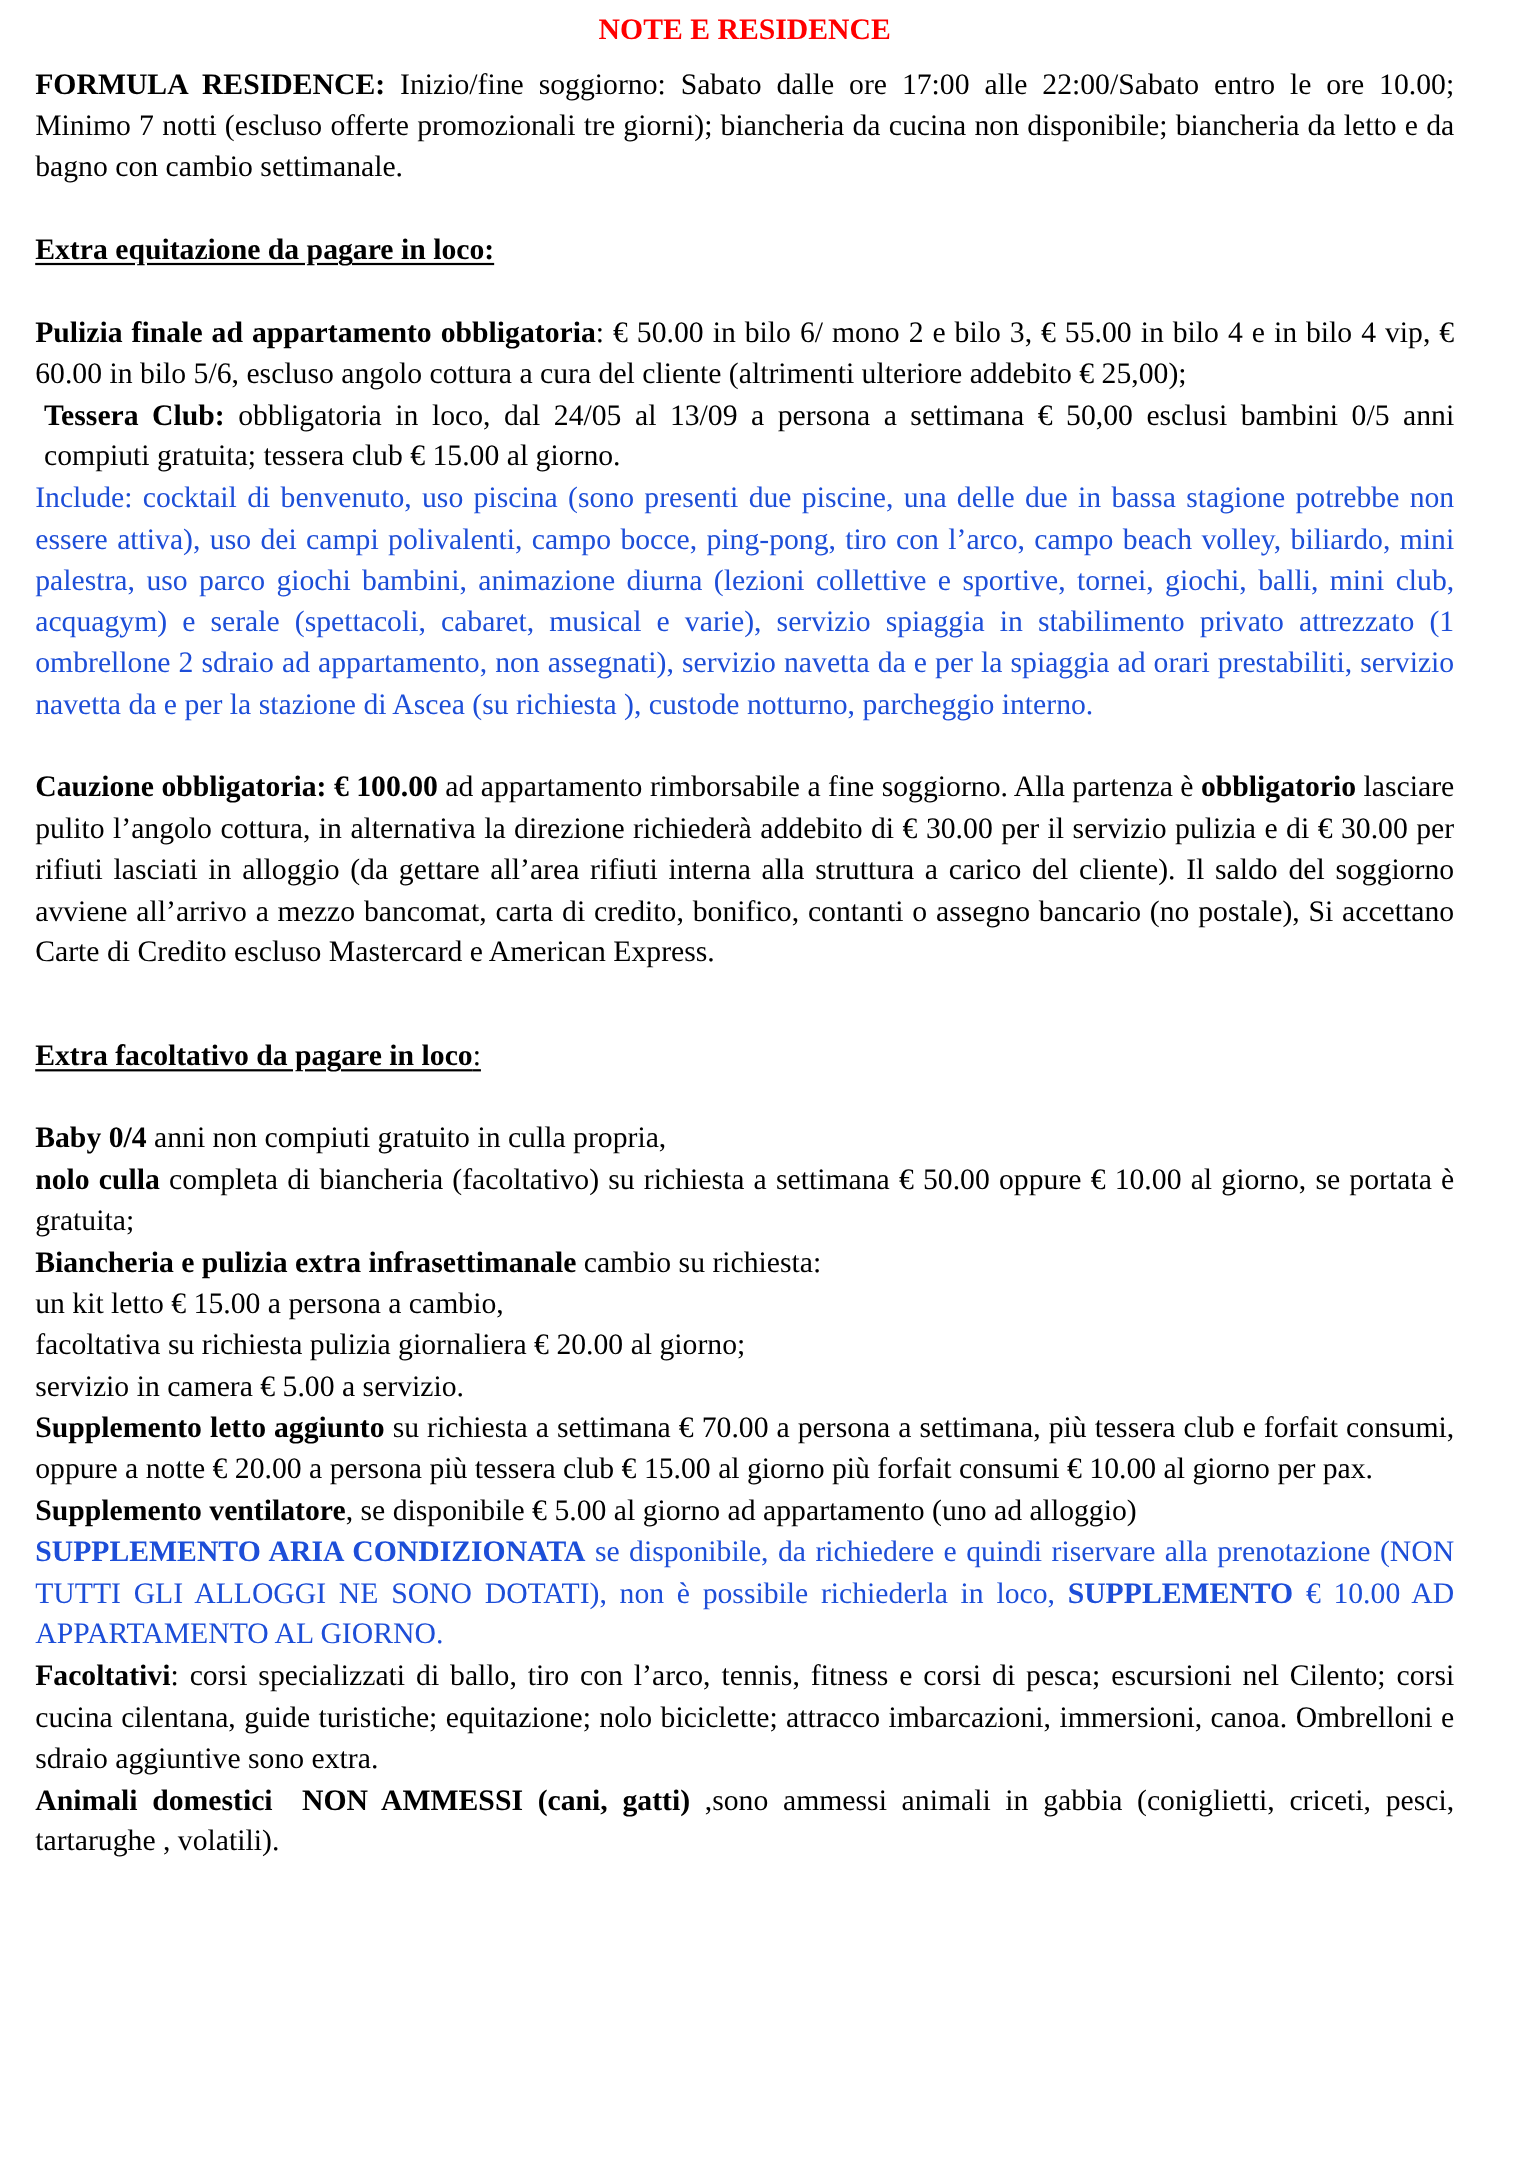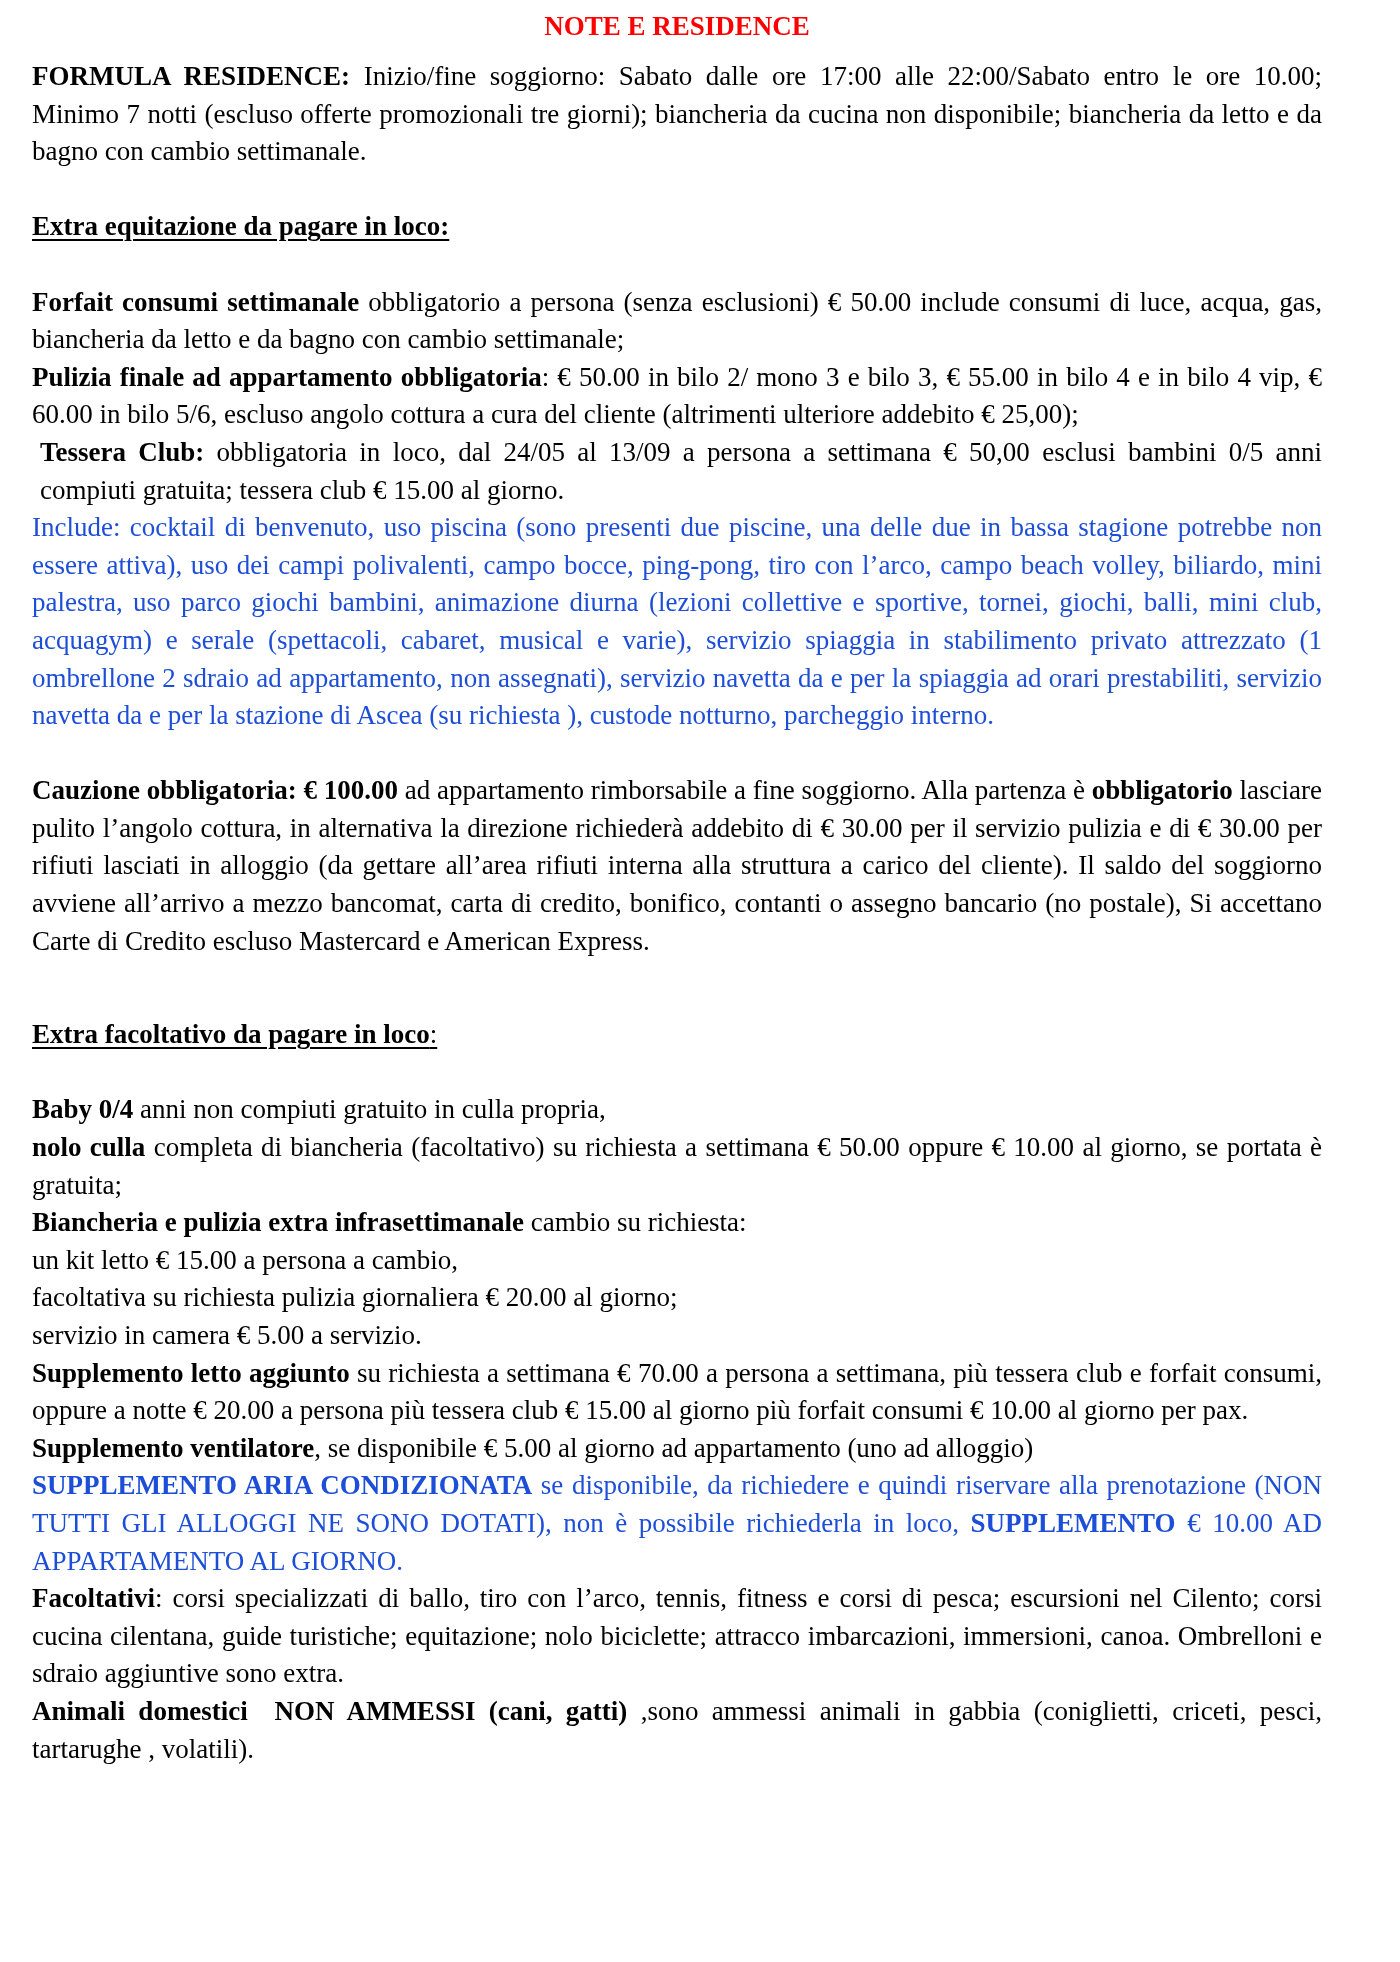--- a/index.html
+++ b/index.html
@@ -61,26 +61,23 @@
   </p>
 
   <div class="gap1"></div>
 
   <p class="heading">
     <span class="u">Extra equitazione da pagare in loco:</span>
   </p>
 
   <div class="gap1"></div>
 
-  <p>
-    <span class="b">Forfait consumi settimanale</span><span> obbligatorio a persona (senza esclusioni) € 50.00 include consumi di luce, acqua, gas, biancheria da letto e da bagno con cambio settimanale;</span>
-  </p>
 
   <p>
-    <span class="b">Pulizia finale ad appartamento obbligatoria</span><span>: € 50.00 in bilo 2/ mono 3 e bilo 3, € 55.00 in bilo 4 e in bilo 4 vip, €  60.00 in bilo 5/6, escluso angolo cottura a cura del cliente (altrimenti ulteriore addebito € 25,00);</span>
+    <span class="b">Pulizia finale ad appartamento obbligatoria</span><span>: € 50.00 in bilo 6/ mono 2 e bilo 3, € 55.00 in bilo 4 e in bilo 4 vip, €  60.00 in bilo 5/6, escluso angolo cottura a cura del cliente (altrimenti ulteriore addebito € 25,00);</span>
   </p>
 
   <p class="indent1">
     <span class="b">Tessera Club:</span><span> obbligatoria in loco, dal 24/05 al 13/09 a persona a settimana € 50,00 esclusi bambini 0/5 anni compiuti gratuita; tessera club € 15.00 al giorno.</span>
   </p>
 
   <p class="gray">Include: cocktail di benvenuto, uso piscina (sono presenti due piscine,  una delle due  in bassa stagione potrebbe non essere attiva), uso dei campi polivalenti, campo bocce, ping-pong, tiro con l’arco, campo beach volley, biliardo, mini palestra, uso parco giochi bambini, animazione diurna (lezioni collettive e sportive, tornei, giochi, balli, mini club, acquagym) e serale (spettacoli, cabaret, musical e varie), servizio spiaggia in stabilimento privato attrezzato (1 ombrellone 2 sdraio ad appartamento, non assegnati), servizio navetta da e per la spiaggia ad orari prestabiliti, servizio navetta da e per la stazione di Ascea (su richiesta ), custode notturno, parcheggio interno.</p>
 
   <div class="gap1"></div>
 

